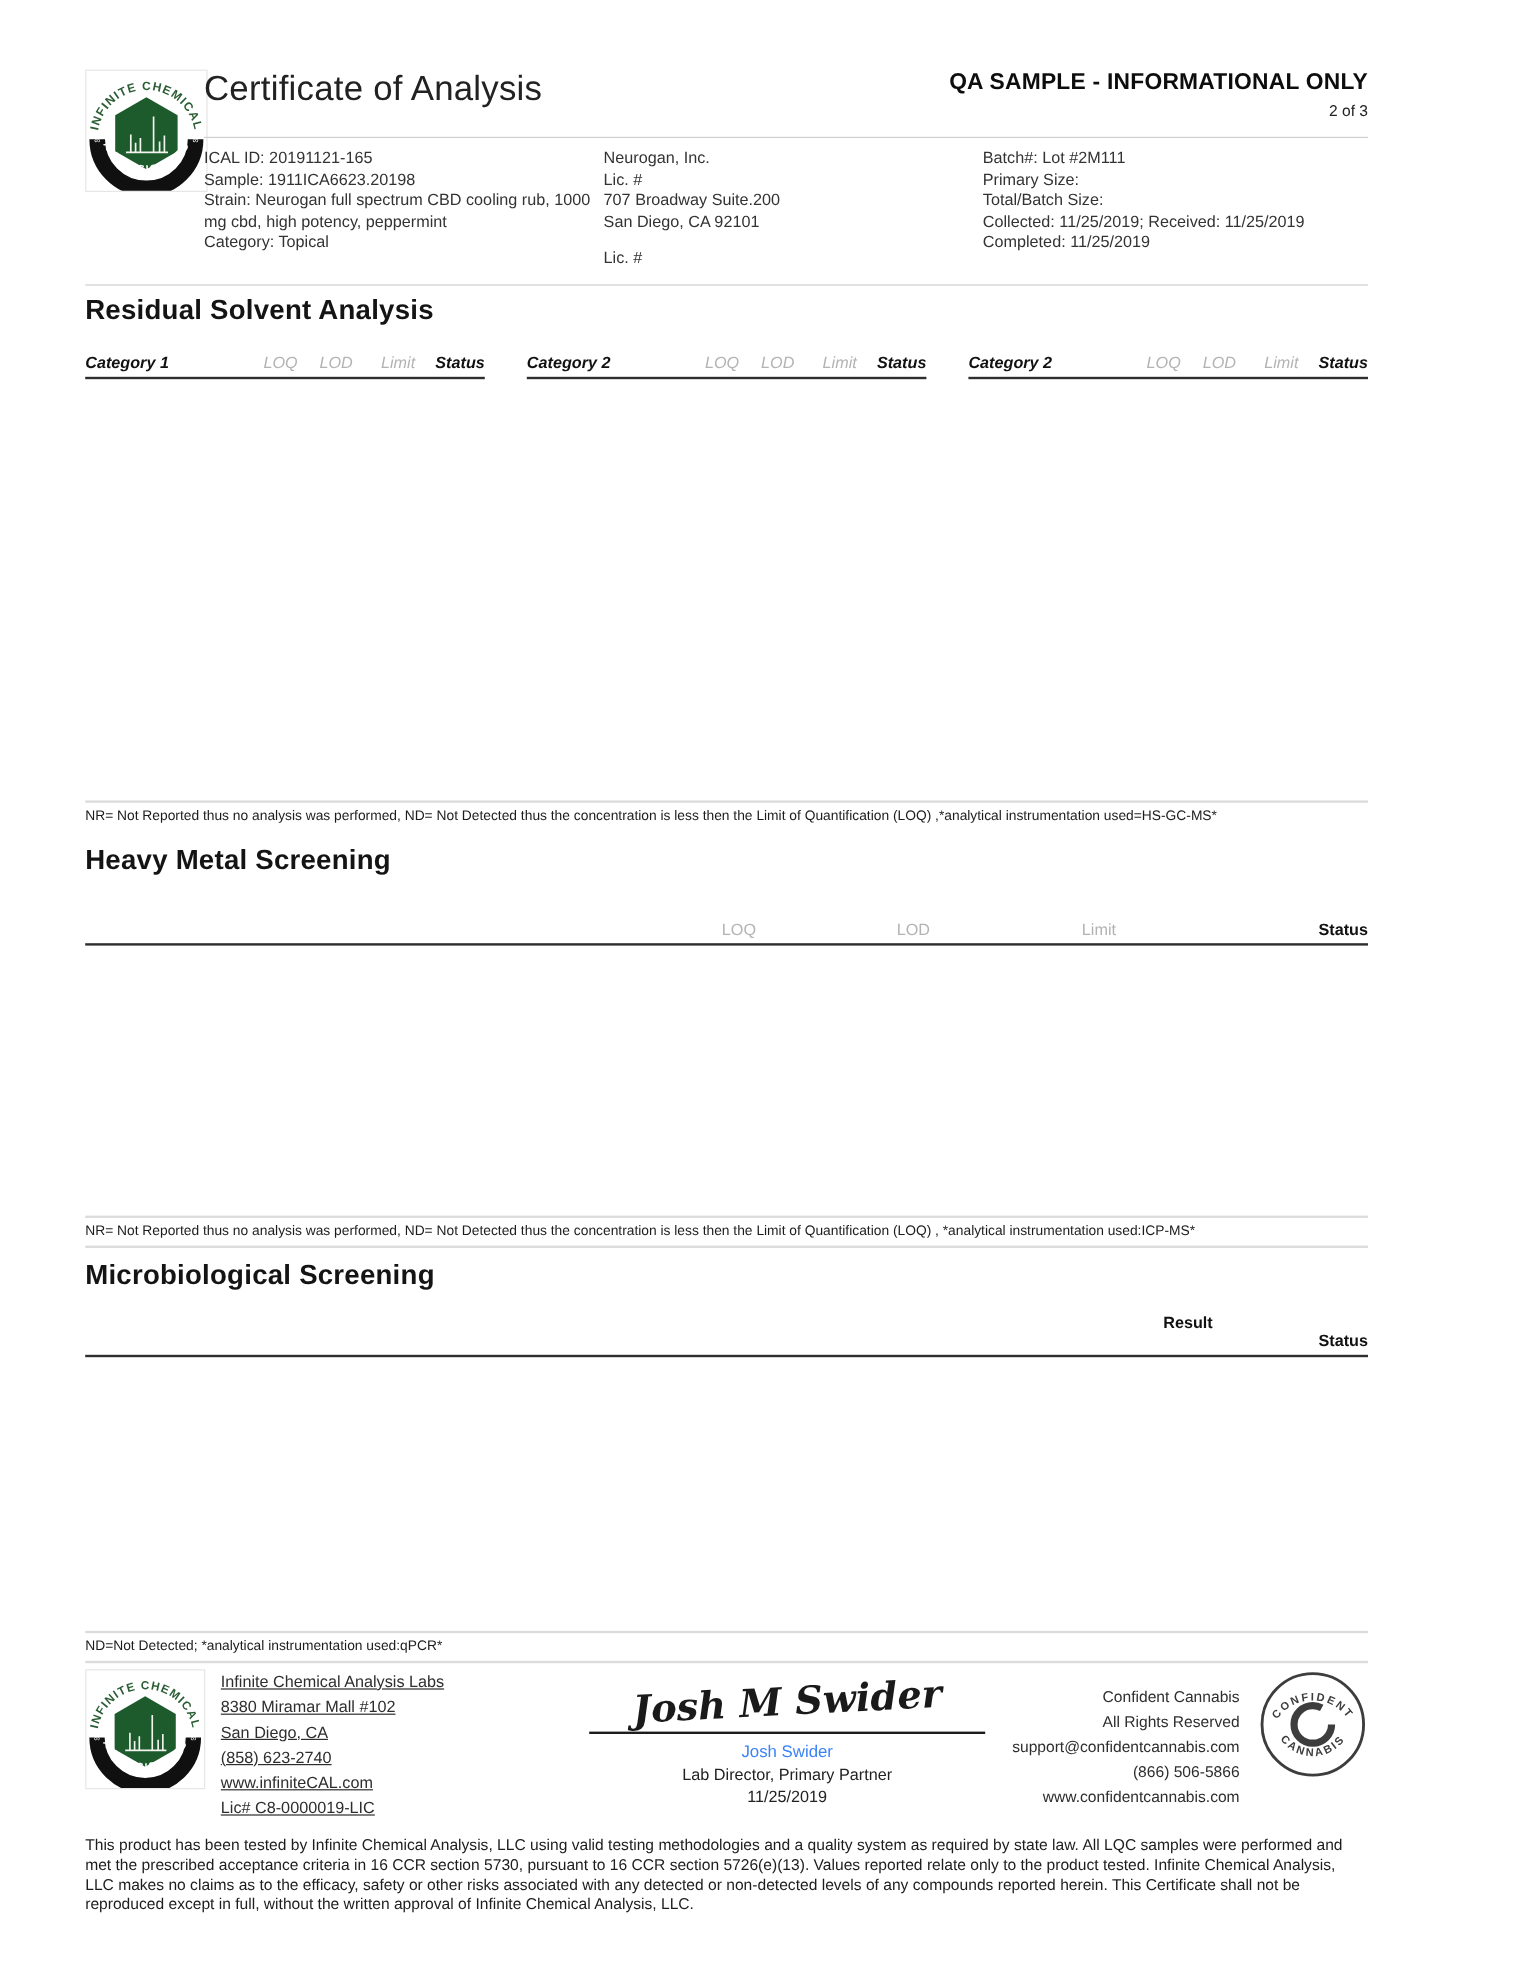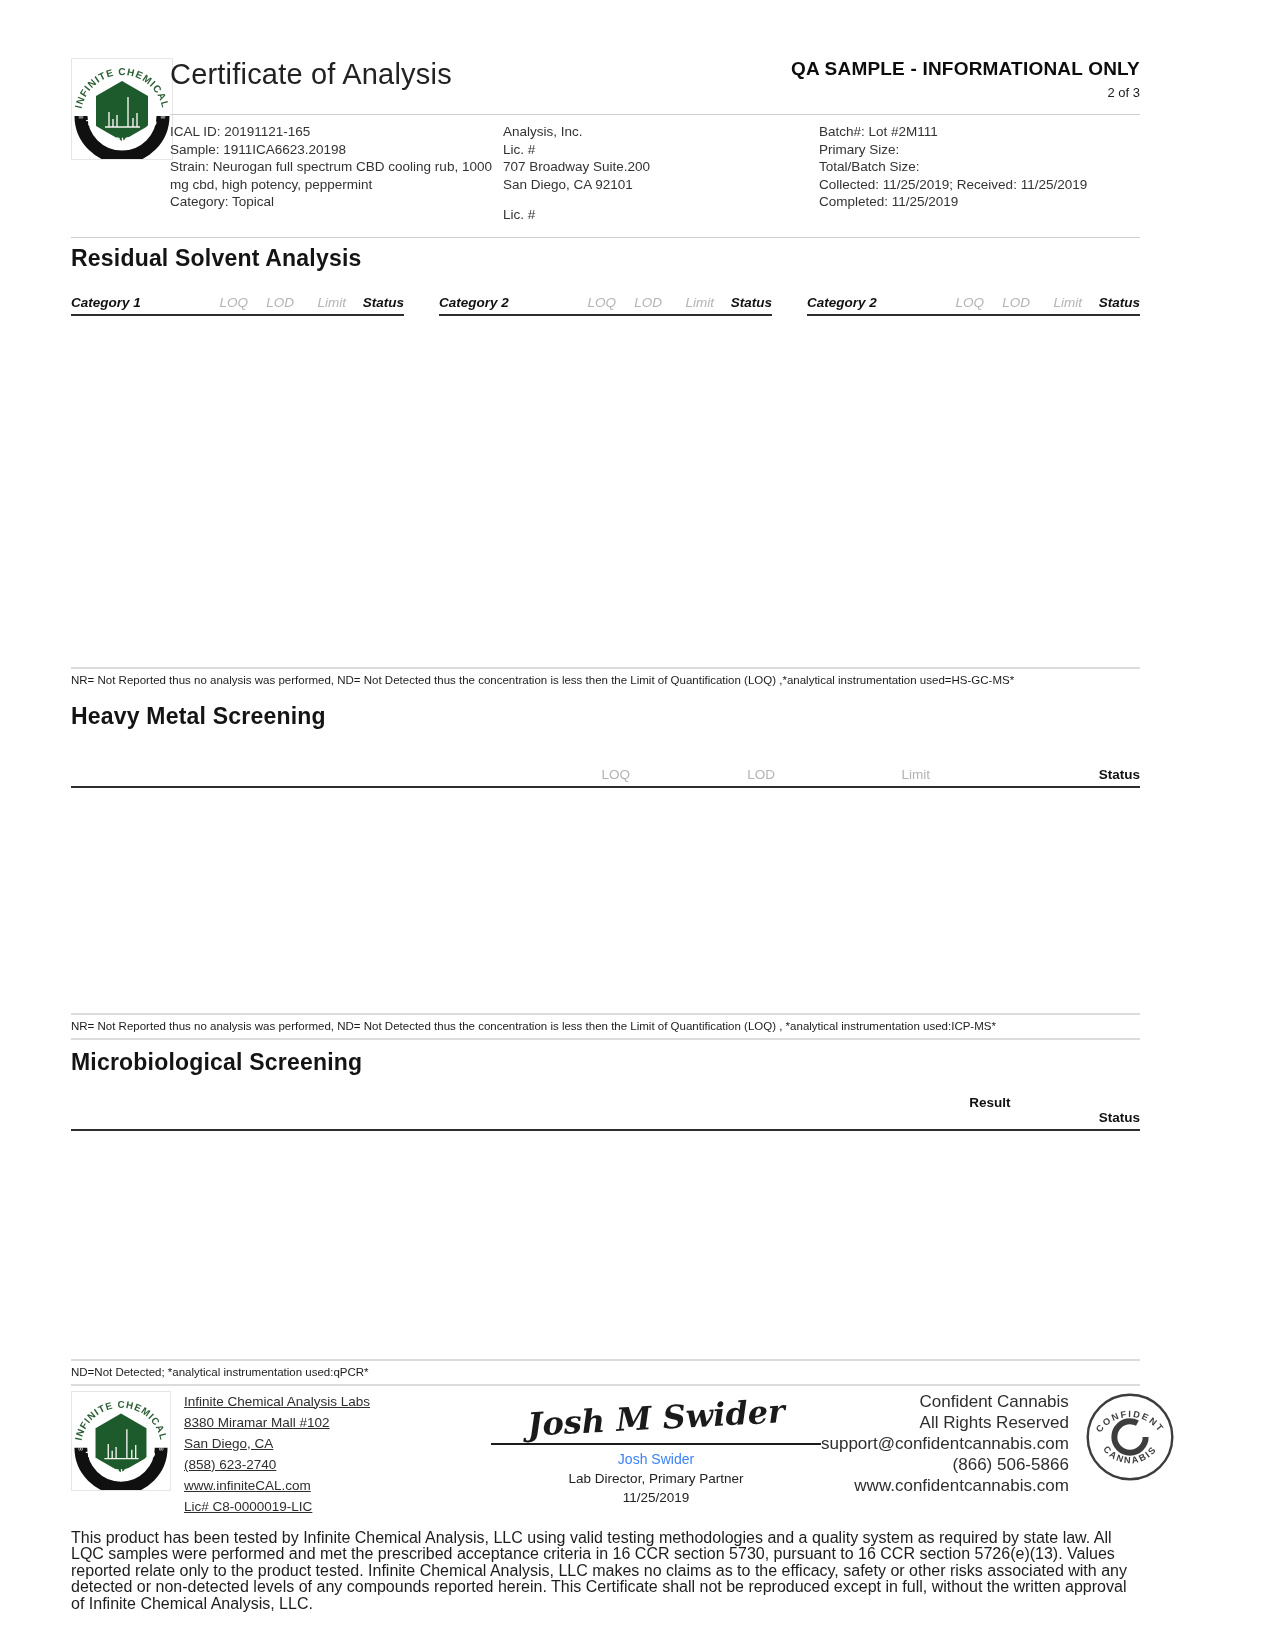--- a/index.html
+++ b/index.html
@@ -57,23 +57,23 @@
   .f-logo-frame{width:100px;height:100px;border:1px solid #e6e6e6;box-sizing:border-box;flex:none;}
   .f-lab{margin-left:13px;font-size:13.5px;line-height:21px;color:#2e2e2e;text-decoration:underline;}
   .f-sig{width:330px;flex:none;margin-left:22px;text-align:center;}
   .sig-script{font-family:"DejaVu Serif",serif;font-style:italic;font-weight:600;
               font-size:32px;color:#1a1a1a;height:50px;line-height:54px;
               transform:rotate(-3deg);white-space:nowrap;}
   .sig-line{border-bottom:2px solid #1c1c1c;margin-top:2px;}
   .sig-name{font-size:14px;margin-top:5px;line-height:19px;color:#3b82f6;}
   .sig-role,.sig-date{font-size:13.5px;line-height:19px;color:#222;}
   .f-right{flex:1;display:flex;justify-content:flex-end;}
-  .f-cc{text-align:right;font-size:17px;line-height:21px;color:#2e2e2e;margin-top:0;}
+  .f-cc{text-align:right;font-size:13px;line-height:21px;color:#2e2e2e;margin-top:12px;}
   .cc-logo-box{width:92px;height:92px;margin-left:15px;flex:none;}
-  .disclaimer{margin-top:13px;font-size:16px;line-height:16.5px;color:#1d1d1d;}
+  .disclaimer{margin-top:13px;font-size:13px;line-height:16.5px;color:#1d1d1d;}
 </style>
 </head>
 <body>
 
 <div class="page">
 
   <div class="header-row">
     <div class="logo-box">
       <div class="logo-frame">
         <svg viewBox="0 0 100 100" width="100" height="100">
@@ -113,21 +113,21 @@
         </div>
       </div>
       <div class="info-row">
         <div class="col-sample">
           <div>ICAL ID: 20191121-165</div>
           <div>Sample: 1911ICA6623.20198</div>
           <div>Strain: Neurogan full spectrum CBD cooling rub, 1000 mg cbd, high potency, peppermint</div>
           <div>Category: Topical</div>
         </div>
         <div class="col-client">
-          <div>Analysis, Inc.</div>
+          <div>Neurogan, Inc.</div>
           <div>Lic. #</div>
           <div>707 Broadway Suite.200</div>
           <div>San Diego, CA 92101</div>
           <div class="lic2">Lic. #</div>
         </div>
         <div class="col-batch">
           <div>Batch#: Lot #2M111</div>
           <div>Primary Size:</div>
           <div>Total/Batch Size:</div>
           <div>Collected: 11/25/2019; Received: 11/25/2019</div>

